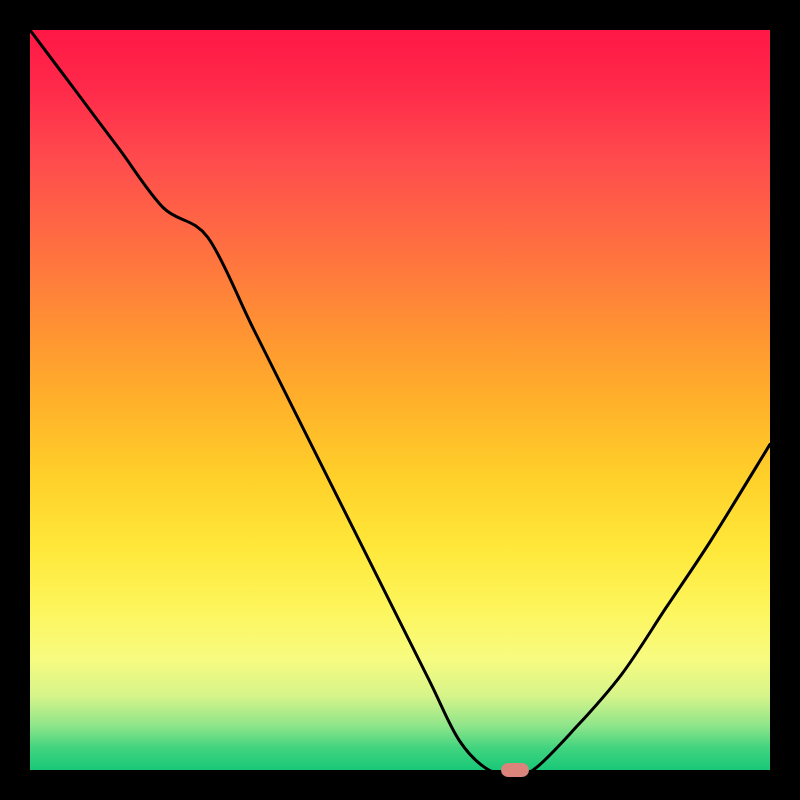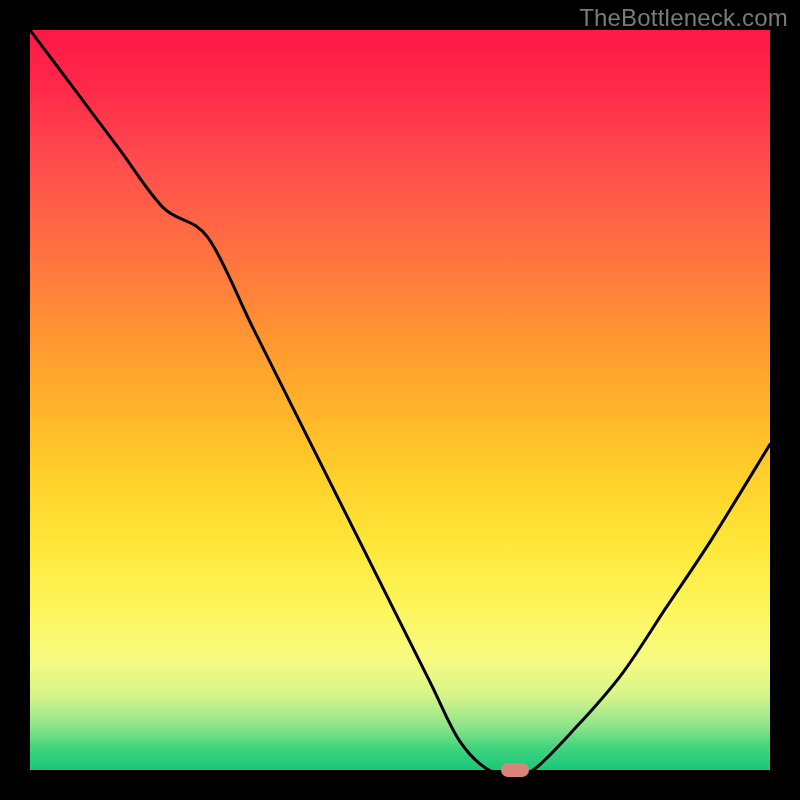--- a/index.html
+++ b/index.html
@@ -67,21 +67,20 @@
   svg.curve {
     position: absolute;
     inset: 0;
     z-index: 2;
   }
 </style>
 </head>
 <body>
 
 <div class="frame">
-  <div class="watermark">TheBottleneck.com</div>
 
   <div class="plot">
     <div class="bg-gradient"></div>
 
     <svg class="curve" viewBox="0 0 740 740" preserveAspectRatio="none">
       <path fill="none" stroke="#000000" stroke-width="3" stroke-linecap="round" stroke-linejoin="round" d="M 0.0 0.0 C 7.4 9.9, 29.6 39.5, 44.4 59.2 C 59.2 78.9, 74.0 98.7, 88.8 118.4 C 103.6 138.1, 118.4 162.8, 133.2 177.6 C 148.0 192.4, 162.8 187.5, 177.6 207.2 C 192.4 226.9, 207.2 266.4, 222.0 296.0 C 236.8 325.6, 251.6 355.2, 266.4 384.8 C 281.2 414.4, 296.0 444.0, 310.8 473.6 C 325.6 503.2, 340.4 532.8, 355.2 562.4 C 370.0 592.0, 387.3 626.5, 399.6 651.2 C 411.9 675.9, 419.3 695.6, 429.2 710.4 C 439.1 725.2, 450.2 735.1, 458.8 740.0 C 467.4 744.9, 473.6 740.0, 481.0 740.0 C 488.4 740.0, 492.1 747.4, 503.2 740.0 C 514.3 732.6, 532.8 711.6, 547.6 695.6 C 562.4 679.6, 577.2 663.5, 592.0 643.8 C 606.8 624.1, 621.6 599.4, 636.4 577.2 C 651.2 555.0, 663.5 537.7, 680.8 510.6 C 698.1 483.5, 730.1 430.4, 740.0 414.4"></path>
     </svg>
 
     <div class="marker" style="left: 484.7px; top: 740px; background: rgb(219, 132, 123);"></div>
   </div>

